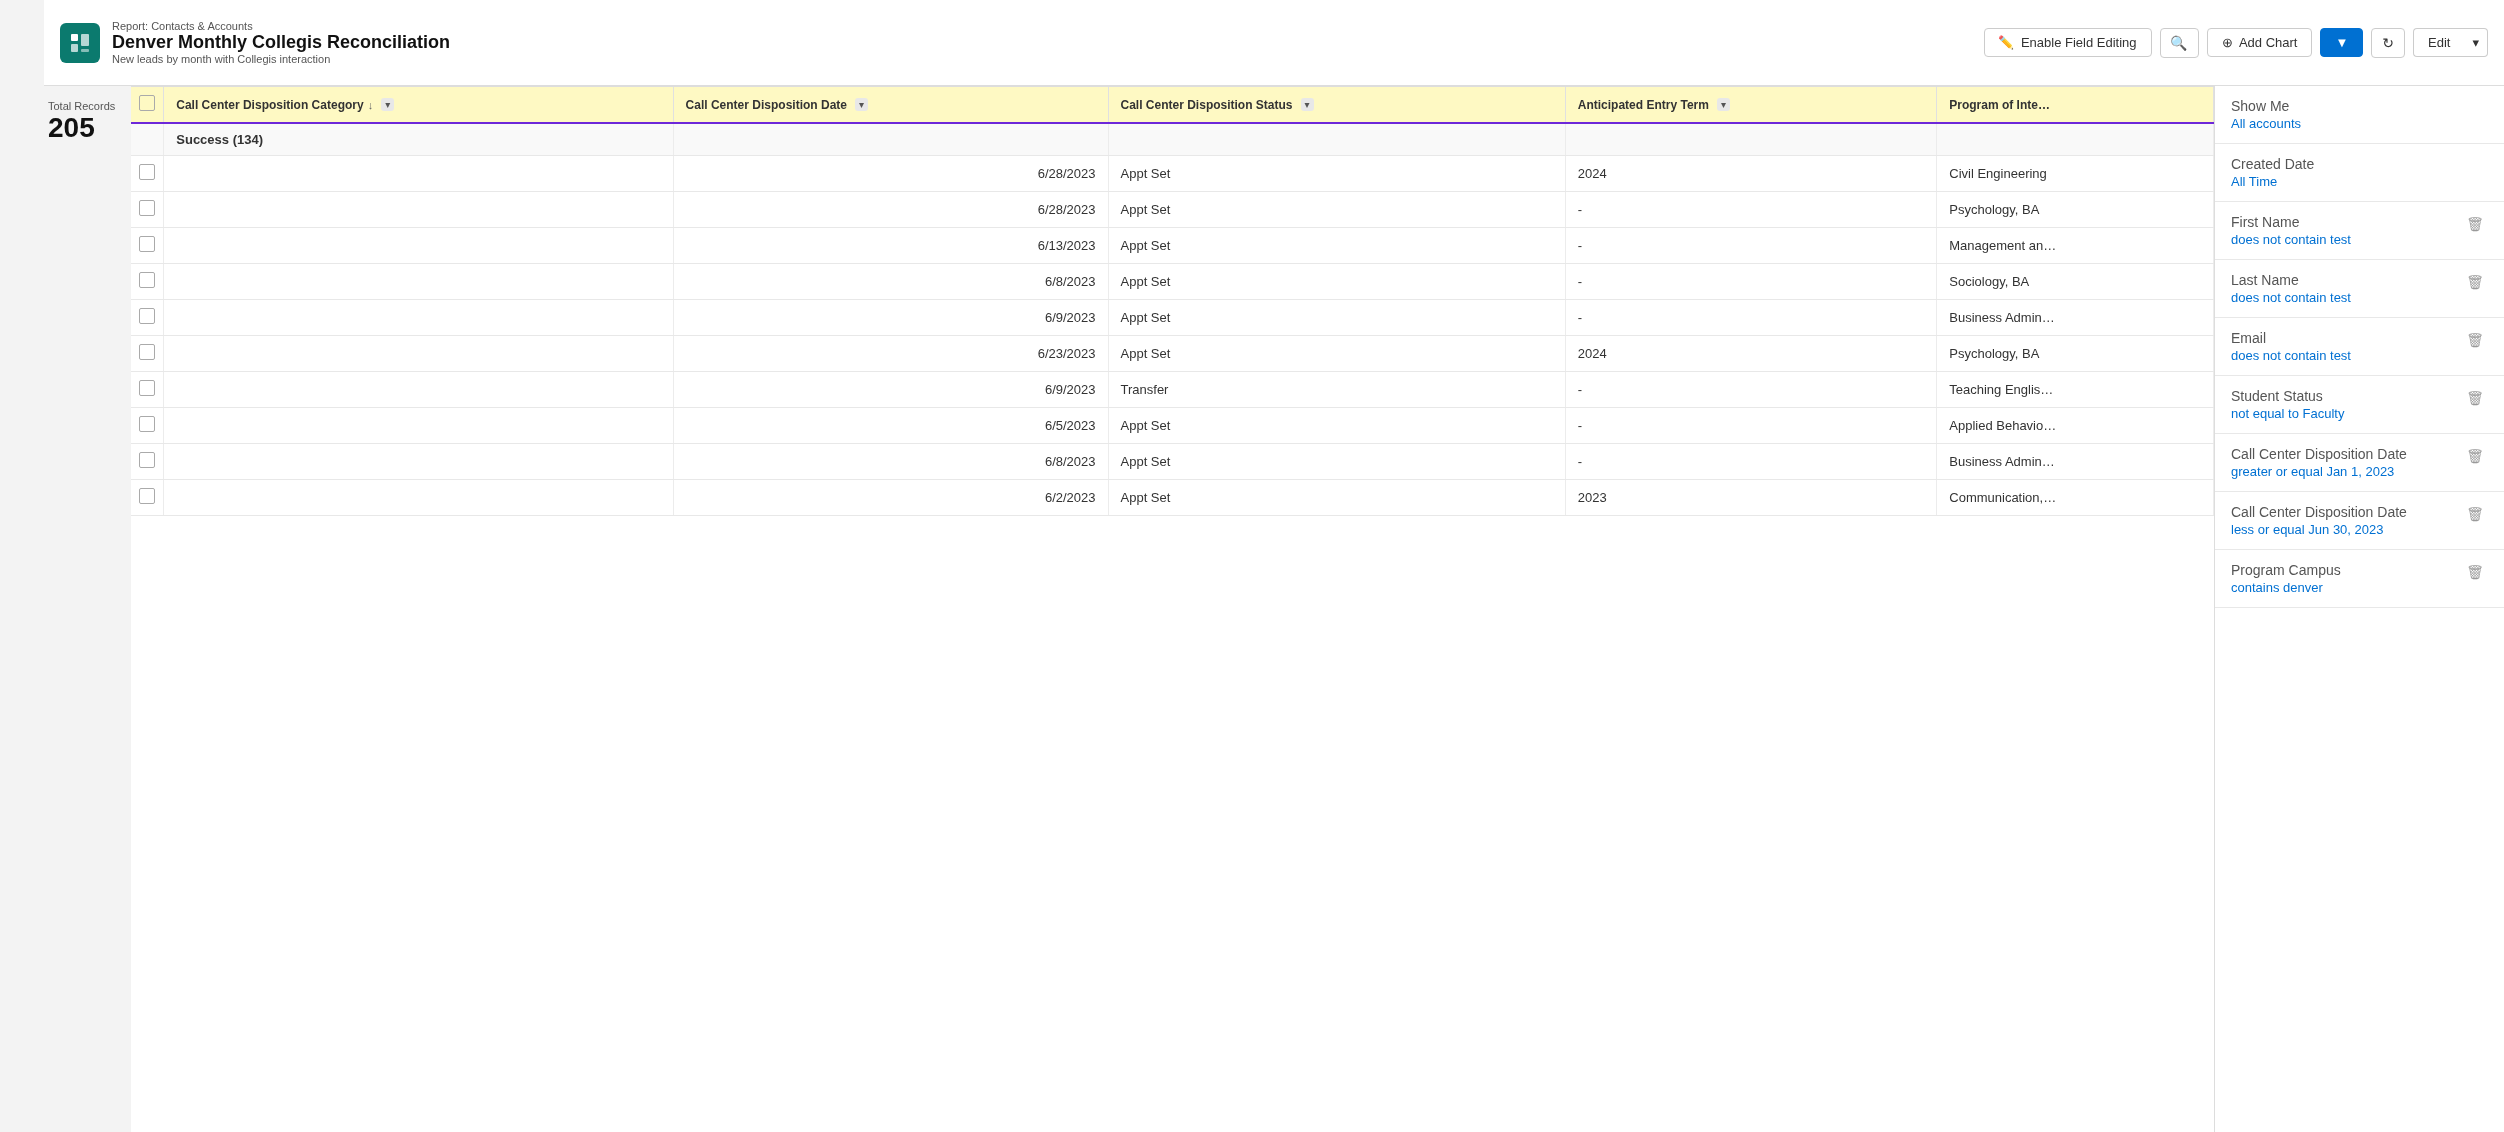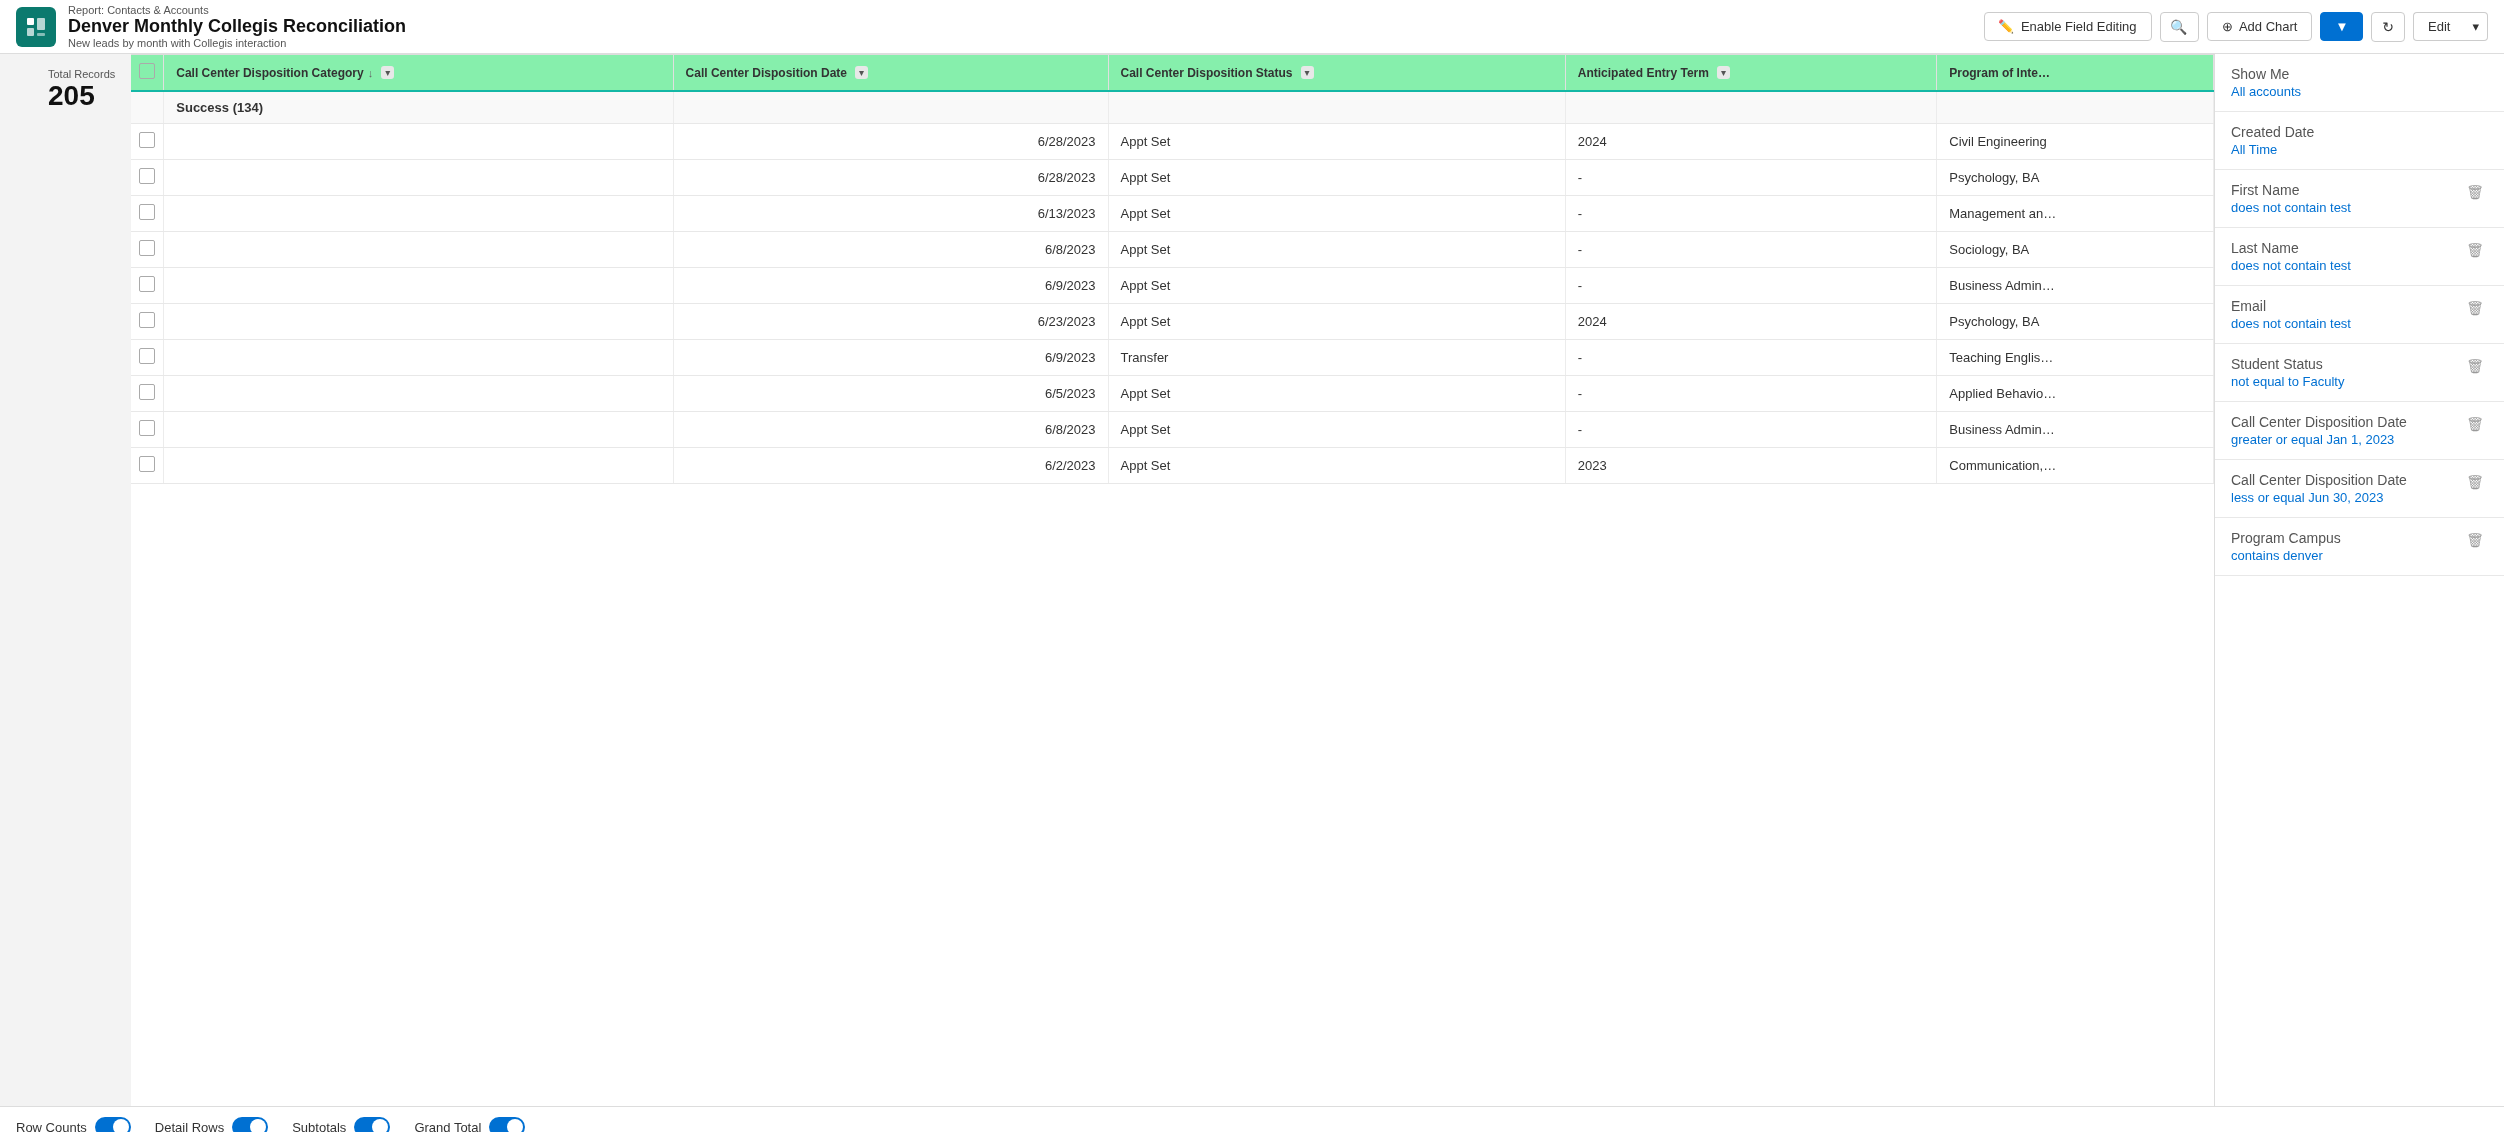--- a/index.html
+++ b/index.html
@@ -2,24 +2,25 @@
 <html><head>
   <meta charset="utf-8">
   <style>
     * { box-sizing: border-box; margin: 0; padding: 0; }
     body { font-family: -apple-system, BlinkMacSystemFont, 'Segoe UI', Arial, sans-serif; font-size: 13px; background: #f3f3f3; color: #333; }
 
     
     .header {
       background: #fff;
       border-bottom: 1px solid #ddd;
-      padding: 4px 16px;
+      padding: 20px 16px;
       display: flex;
       align-items: center;
       justify-content: space-between;
+      margin-left: 44px;
     }
     .header-left { display: flex; align-items: center; gap: 12px; }
     .app-icon {
       width: 40px; height: 40px;
       background: #0b7a6e;
       border-radius: 6px;
       display: flex; align-items: center; justify-content: center;
       color: #fff;
       font-size: 20px;
       flex-shrink: 0;
@@ -52,21 +53,21 @@
     .content-area { flex: 1; overflow: auto; background: #f3f3f3; display: flex; flex-direction: row; margin-left: 32px; }
 
     
     .total-records { padding: 14px 16px 8px 16px; background: #f3f3f3; }
     .total-label { font-size: 11px; color: #555; }
     .total-number { font-size: 28px; font-weight: 700; color: #111; }
 
     
     .table-container { flex: 1; overflow: auto; background: #fff; margin: 0; border-top: 1px solid #ddd; }
     table { width: 100%; border-collapse: collapse; font-size: 13px; }
-    thead tr { background: #86efac; border-bottom: 2px solid #14b8a6; }
+    thead tr { background: #fef9c3; border-bottom: 2px solid #6d28d9; }
     th { padding: 10px 12px; text-align: left; font-weight: 600; white-space: nowrap; border-right: 1px solid #e0e0e0; position: relative; font-size: 12px; color: #333; }
     th .th-inner { display: flex; align-items: center; gap: 4px; }
     th .sort-icon { font-size: 11px; color: #666; }
     th .filter-btn { cursor: pointer; background: #e8e8e8; border: none; border-radius: 3px; padding: 1px 4px; font-size: 10px; color: #555; margin-left: 4px; }
     td { padding: 8px 12px; border-bottom: 1px solid #e8e8e8; border-right: 1px solid #ececec; white-space: nowrap; }
     .row-checkbox { width: 20px; padding: 8px 8px; }
     .group-row td { font-weight: 600; background: #f9f9f9; }
 
     
     .filter-panel {

